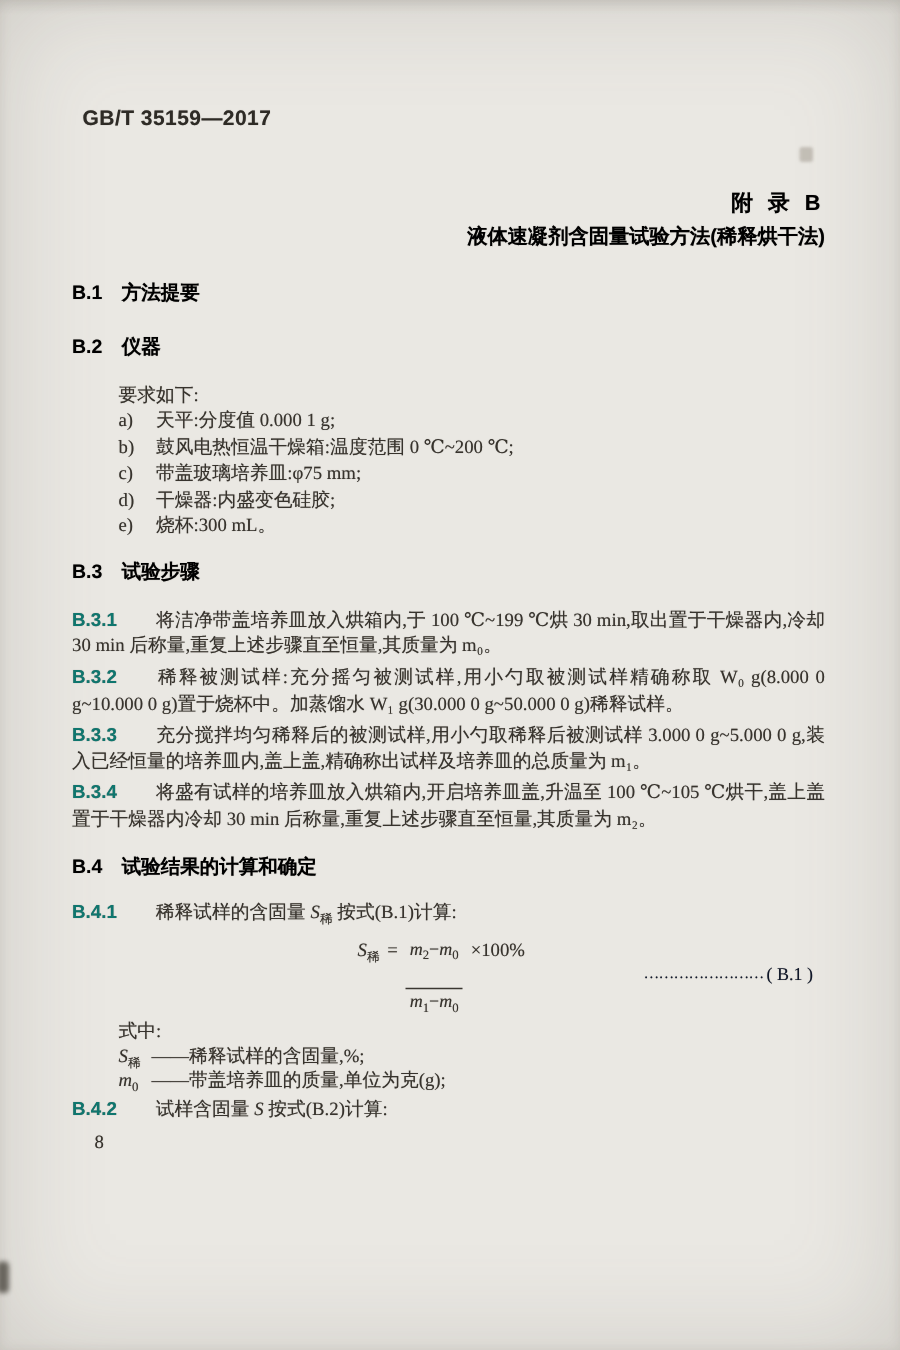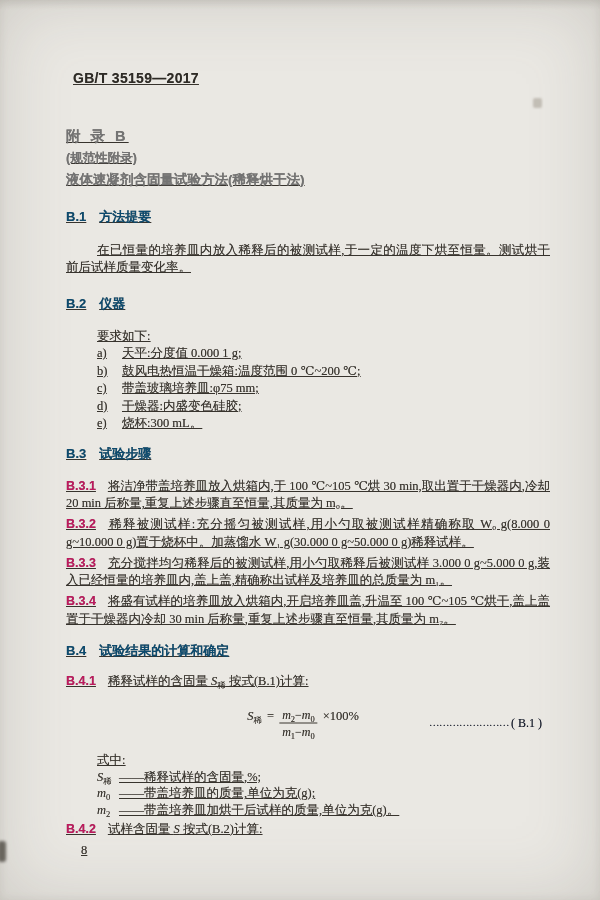--- a/index.html
+++ b/index.html
@@ -8,63 +8,62 @@
     width:600px;height:900px;
     margin:0 auto;
     background:#eae8e3;
     box-shadow:inset 0 0 70px rgba(110,104,94,.22), inset 0 0 8px rgba(120,114,104,.15);
     overflow:hidden;
     font-family:"Liberation Serif","DejaVu Serif",serif;
     color:#37332d;
     -webkit-font-smoothing:antialiased;
   }
   .content{
-    position:absolute;left:66px;right:50px;top:70px;
+    position:absolute;left:48px;right:50px;top:70px;
     font-size:12.5px;line-height:17.5px;
     text-shadow:0 0 .5px rgba(55,50,44,.55);
-    text-decoration:underline;
   }
   .header-code{
     margin-left:7px;
     font-family:"Liberation Sans","DejaVu Sans",sans-serif;
     font-weight:bold;font-size:14px;letter-spacing:.3px;color:#2e2b26;
   }
-  .title-block{margin-top:37px;text-align:left;color:#737373;
+  .title-block{margin-top:37px;text-align:right;color:#000000;
     font-family:"Liberation Sans","DejaVu Sans",sans-serif;font-weight:bold;}
   .title-appendix{font-size:14.5px;letter-spacing:3px;line-height:22px;}
   .title-type{font-size:12.5px;line-height:22px;}
   .title-name{font-size:13.5px;line-height:22px;}
   .sec-head{
     margin-top:17px;
     font-family:"Liberation Sans","DejaVu Sans",sans-serif;
-    font-weight:bold;font-size:13px;color:#0c4a6e;line-height:18px;
+    font-weight:bold;font-size:13px;color:#000000;line-height:18px;
   }
   .sec-head .sec-num{margin-right:13px;}
   .b1-para{margin-top:16px;text-indent:31px;text-align:justify;}
   .b2-intro{margin-top:15px;margin-left:31px;}
   .equip-list{margin-left:31px;}
   .equip-item{display:flex;}
   .equip-item .li-label{width:25px;flex:0 0 25px;}
   .steps{margin-top:15px;}
   .step{margin-bottom:3.5px;text-align:justify;}
   .step-label{
     font-family:"Liberation Sans","DejaVu Sans",sans-serif;
-    font-weight:bold;color:#be185d;margin-right:12px;
+    font-weight:bold;color:#0f766e;margin-right:26px;
   }
   .b41-line{margin-top:13px;text-align:justify;}
   .mvar{font-style:italic;font-family:"Liberation Serif","DejaVu Serif",serif;}
   .mvar sub{font-style:normal;font-size:8.5px;vertical-align:-3px;line-height:0;}
   .formula-row{position:relative;height:44px;margin-top:10px;}
   .formula-eq{
     position:absolute;left:50%;top:50%;transform:translate(-52%,-50%);
     display:inline-flex;align-items:flex-start;font-size:12.5px;white-space:nowrap;
   }
   .formula-eq .op{margin:0 5px;}
   .frac{display:inline-flex;flex-direction:column;align-items:center;line-height:14px;font-size:12px;}
-  .frac .num{padding:0 3px 1px;}
+  .frac .num{padding:0 3px 19px;}
   .frac .den{border-top:1px solid #3a3630;padding:1px 3px 0;}
   .formula-ref{
     position:absolute;right:8px;top:50%;transform:translateY(-50%);
     font-size:12px;white-space:nowrap;color:#0f172a;
   }
   .formula-ref .leader{font-size:10.5px;letter-spacing:-.5px;vertical-align:1px;margin-right:2px;}
   .where-label{margin-top:7px;margin-left:31px;line-height:17px;}
   .defs{margin-left:31px;line-height:16.8px;}
   .def-term{display:inline-block;min-width:22px;}
   .b42-line{margin-top:2px;text-align:justify;}
@@ -90,28 +89,26 @@
   <div class="top-shade"></div>
   <div class="speck-right"></div>
   <div class="smudge-left"></div>
 
   <div class="content">
 
     <div class="header-code">GB/T 35159—2017</div>
 
     <div class="title-block">
       <div class="title-appendix">附  录  B</div>
-      <div class="title-type">(规范性附录)</div>
       <div class="title-name">液体速凝剂含固量试验方法(稀释烘干法)</div>
     </div>
 
     <div class="sec-head">
       <span class="sec-num">B.1</span><span>方法提要</span>
     </div>
-    <div class="b1-para">在已恒量的培养皿内放入稀释后的被测试样,于一定的温度下烘至恒量。测试烘干前后试样质量变化率。</div>
 
     <div class="sec-head" style="margin-top:18px;">
       <span class="sec-num">B.2</span><span>仪器</span>
     </div>
     <div class="b2-intro">要求如下:</div>
     <div class="equip-list">
       <div class="equip-item">
         <span class="li-label">a)</span>
           <span>天平:分度值 0.000 1 g;</span>
       </div>
@@ -131,21 +128,21 @@
         <span class="li-label">e)</span>
           <span>烧杯:300 mL。</span>
       </div>
     </div>
 
     <div class="sec-head" style="margin-top:12px;">
       <span class="sec-num">B.3</span><span>试验步骤</span>
     </div>
     <div class="steps">
       <div class="step">
-        <span class="step-label">B.3.1</span><span>将洁净带盖培养皿放入烘箱内,于 100 ℃~105 ℃烘 30 min,取出置于干燥器内,冷却 20 min 后称量,重复上述步骤直至恒量,其质量为 m₀。</span>
+        <span class="step-label">B.3.1</span><span>将洁净带盖培养皿放入烘箱内,于 100 ℃~199 ℃烘 30 min,取出置于干燥器内,冷却 30 min 后称量,重复上述步骤直至恒量,其质量为 m₀。</span>
       </div>
       <div class="step">
         <span class="step-label">B.3.2</span><span>稀释被测试样:充分摇匀被测试样,用小勺取被测试样精确称取 W₀ g(8.000 0 g~10.000 0 g)置于烧杯中。加蒸馏水 W₁ g(30.000 0 g~50.000 0 g)稀释试样。</span>
       </div>
       <div class="step">
         <span class="step-label">B.3.3</span><span>充分搅拌均匀稀释后的被测试样,用小勺取稀释后被测试样 3.000 0 g~5.000 0 g,装入已经恒量的培养皿内,盖上盖,精确称出试样及培养皿的总质量为 m₁。</span>
       </div>
       <div class="step">
         <span class="step-label">B.3.4</span><span>将盛有试样的培养皿放入烘箱内,开启培养皿盖,升温至 100 ℃~105 ℃烘干,盖上盖置于干燥器内冷却 30 min 后称量,重复上述步骤直至恒量,其质量为 m₂。</span>
       </div>
@@ -176,23 +173,20 @@
 
     <div class="where-label">式中:</div>
 
     <div class="defs">
       <div class="def-row">
         <span class="def-term mvar"><span>S</span><sub>稀</sub></span><span>——稀释试样的含固量,%;</span>
       </div>
       <div class="def-row">
         <span class="def-term mvar"><span>m</span><sub>0</sub></span><span>——带盖培养皿的质量,单位为克(g);</span>
       </div>
-      <div class="def-row">
-        <span class="def-term mvar"><span>m</span><sub>2</sub></span><span>——带盖培养皿加烘干后试样的质量,单位为克(g)。</span>
-      </div>
     </div>
 
     <div class="b42-line">
       <span class="step-label">B.4.2</span><span>试样含固量 </span><span class="mvar">S</span><span> 按式(B.2)计算:</span>
     </div>
 
     <div class="page-num">8</div>
 
   </div>
 </div>

